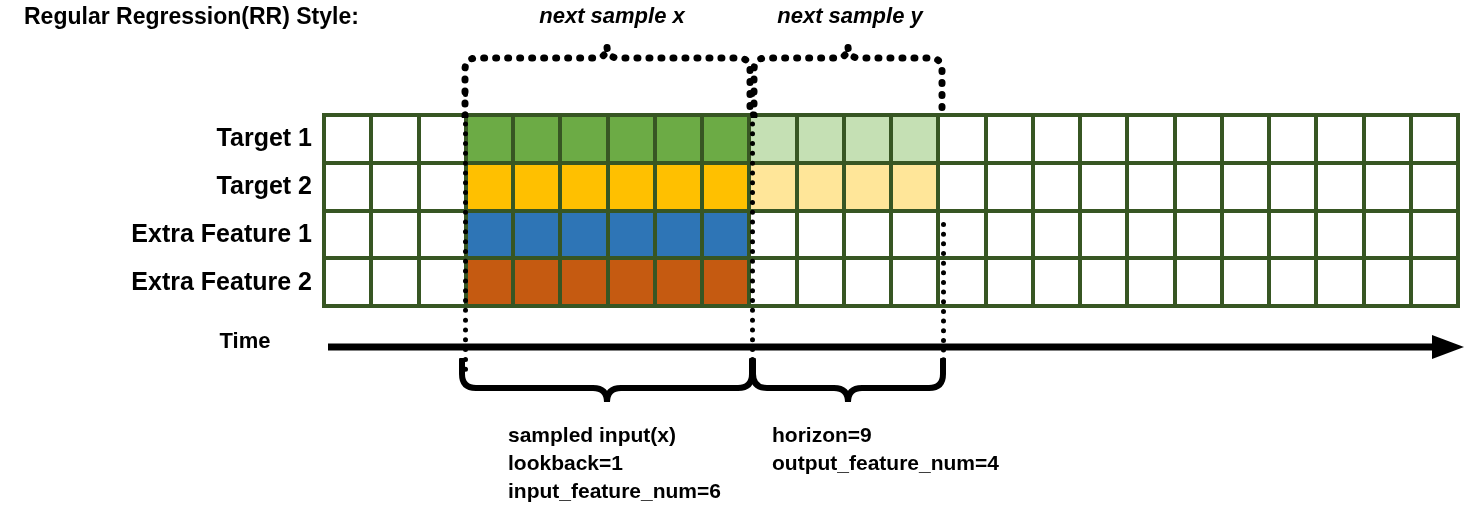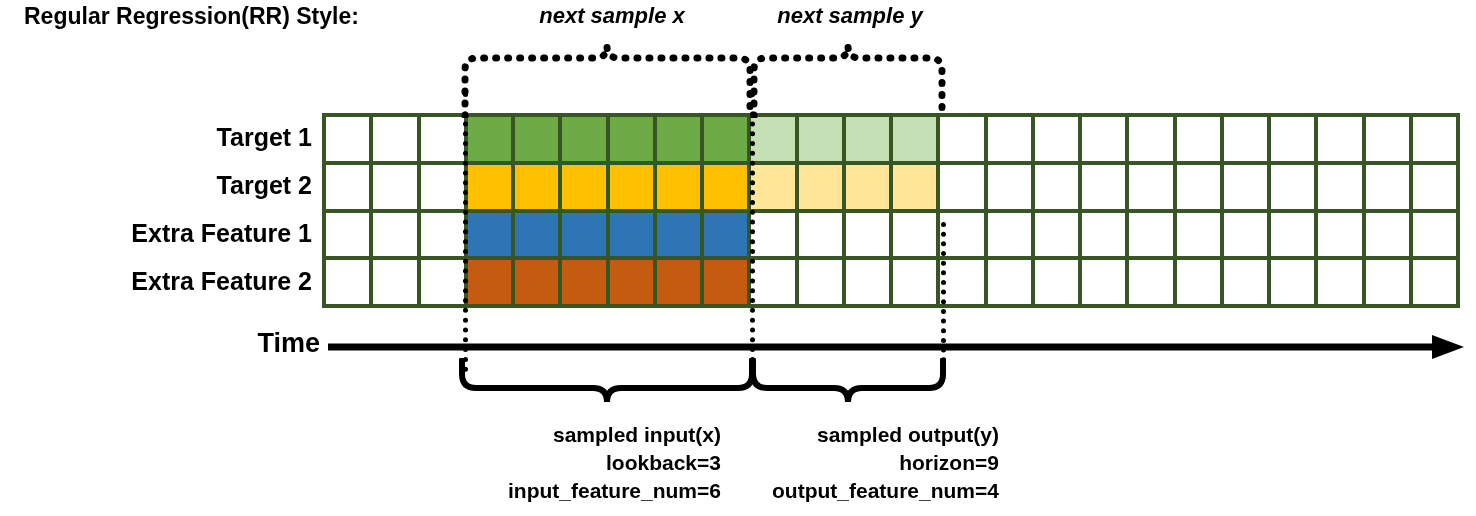--- a/index.html
+++ b/index.html
@@ -78,22 +78,22 @@
   #vguide-x-start { left: 463px; top: 92px;  height: 280px; }
   #vguide-x-end   { left: 750px; top: 92px;  height: 280px; }
   #vguide-y-end   { left: 941px; top: 222px; height: 150px; }
 
   
   #time-label {
     position: absolute;
     left: 170px;
     top: 328px;
     width: 150px;
-    text-align: right;
-    font-size: 27px;
+    text-align: center;
+    font-size: 22px;
     font-weight: 700;
   }
   #time-axis {
     position: absolute;
     left: 328px;
     top: 335px;
     width: 1136px;
     height: 24px;
   }
 
@@ -116,21 +116,20 @@
   #caption-x { left: 512px; top: 3px; width: 200px; }
   #caption-y { left: 750px; top: 3px; width: 200px; }
 
   
   .anno {
     position: absolute;
     font-size: 21px;
     font-weight: 600;
     line-height: 28px;
     white-space: nowrap;
-    text-align: right;
   }
   #anno-x { left: 508px; top: 421px; }
   #anno-y { left: 772px; top: 421px; }
   .anno div { white-space: nowrap; }
 </style>
 </head>
 <body>
 
 <div id="stage">
 
@@ -264,23 +263,22 @@
   <svg class="brace-svg" id="brace-bot-x" viewBox="0 0 300 58">
     <path d="M5,2 L5,16 Q5,30 19,30 L136,30 Q150,30 150,44 Q150,30 164,30 L281,30 Q295,30 295,16 L295,2" fill="none" stroke="#000000" stroke-width="6" stroke-linecap="round"></path>
   </svg>
 
   <svg class="brace-svg" id="brace-bot-y" viewBox="0 0 200 58">
     <path d="M5,2 L5,16 Q5,30 19,30 L86,30 Q100,30 100,44 Q100,30 114,30 L181,30 Q195,30 195,16 L195,2" fill="none" stroke="#000000" stroke-width="6" stroke-linecap="round"></path>
   </svg>
 
   <div class="anno" id="anno-x">
     <div>sampled input(x)</div>
-    <div>lookback=3</div>
+    <div>lookback=1</div>
     <div>input_feature_num=6</div>
   </div>
 
   <div class="anno" id="anno-y">
-    <div>sampled output(y)</div>
     <div>horizon=9</div>
     <div>output_feature_num=4</div>
   </div>
 
 </div>
 
 </body></html>

